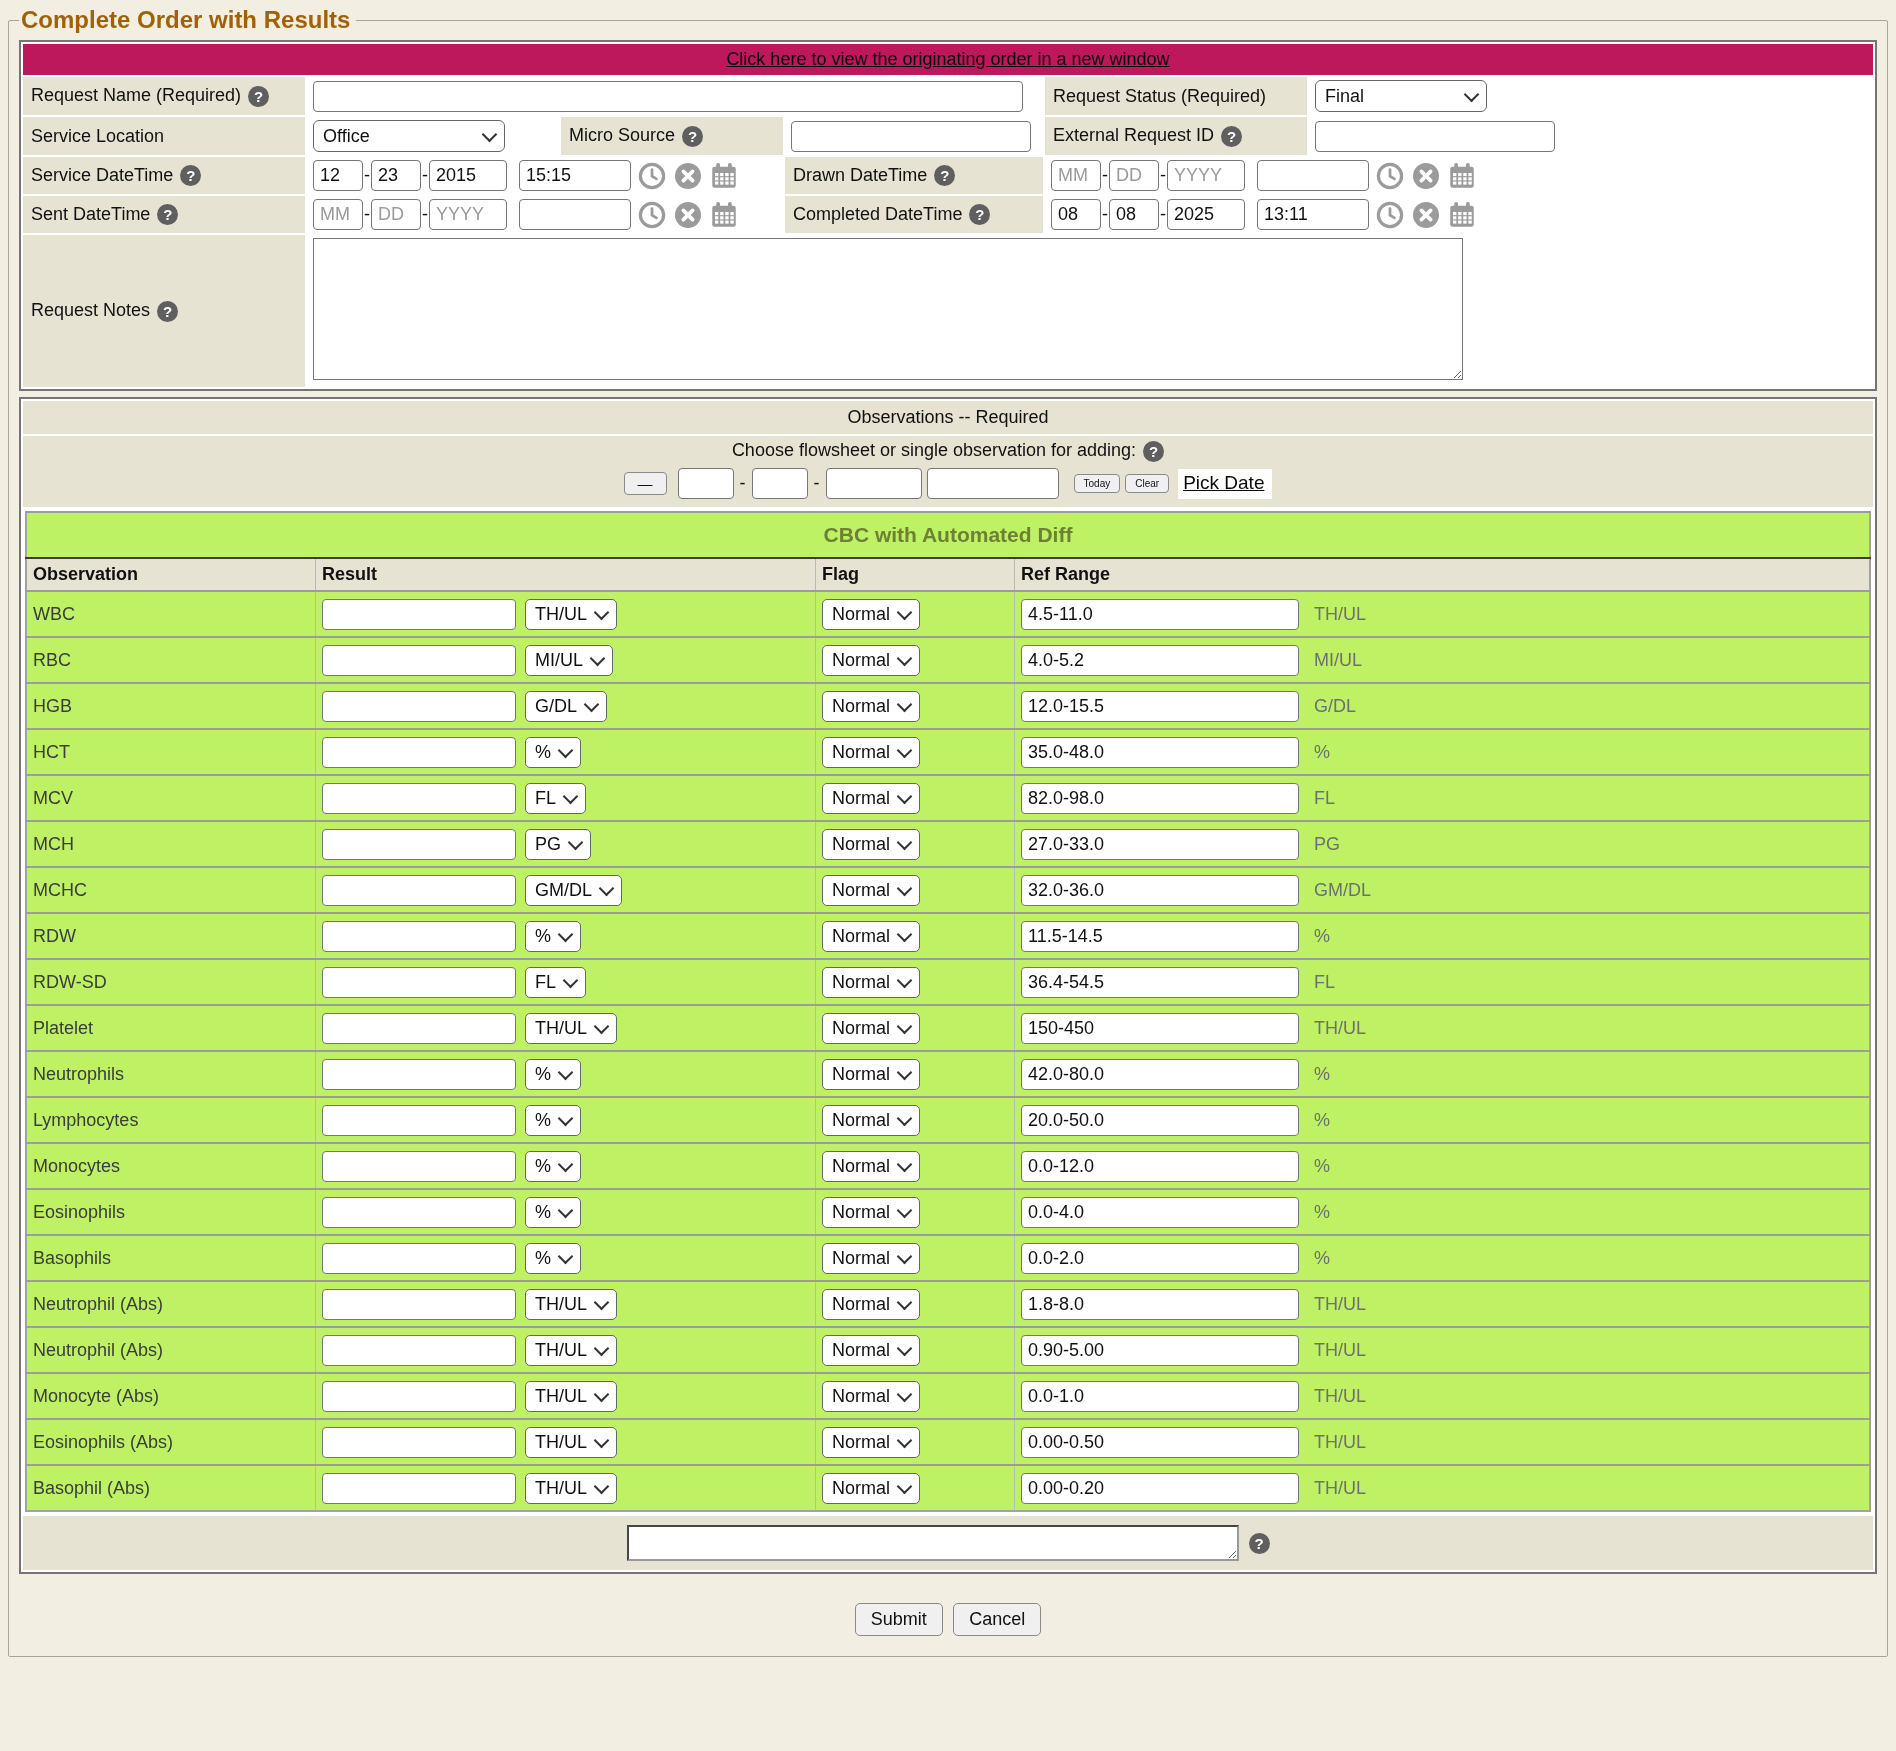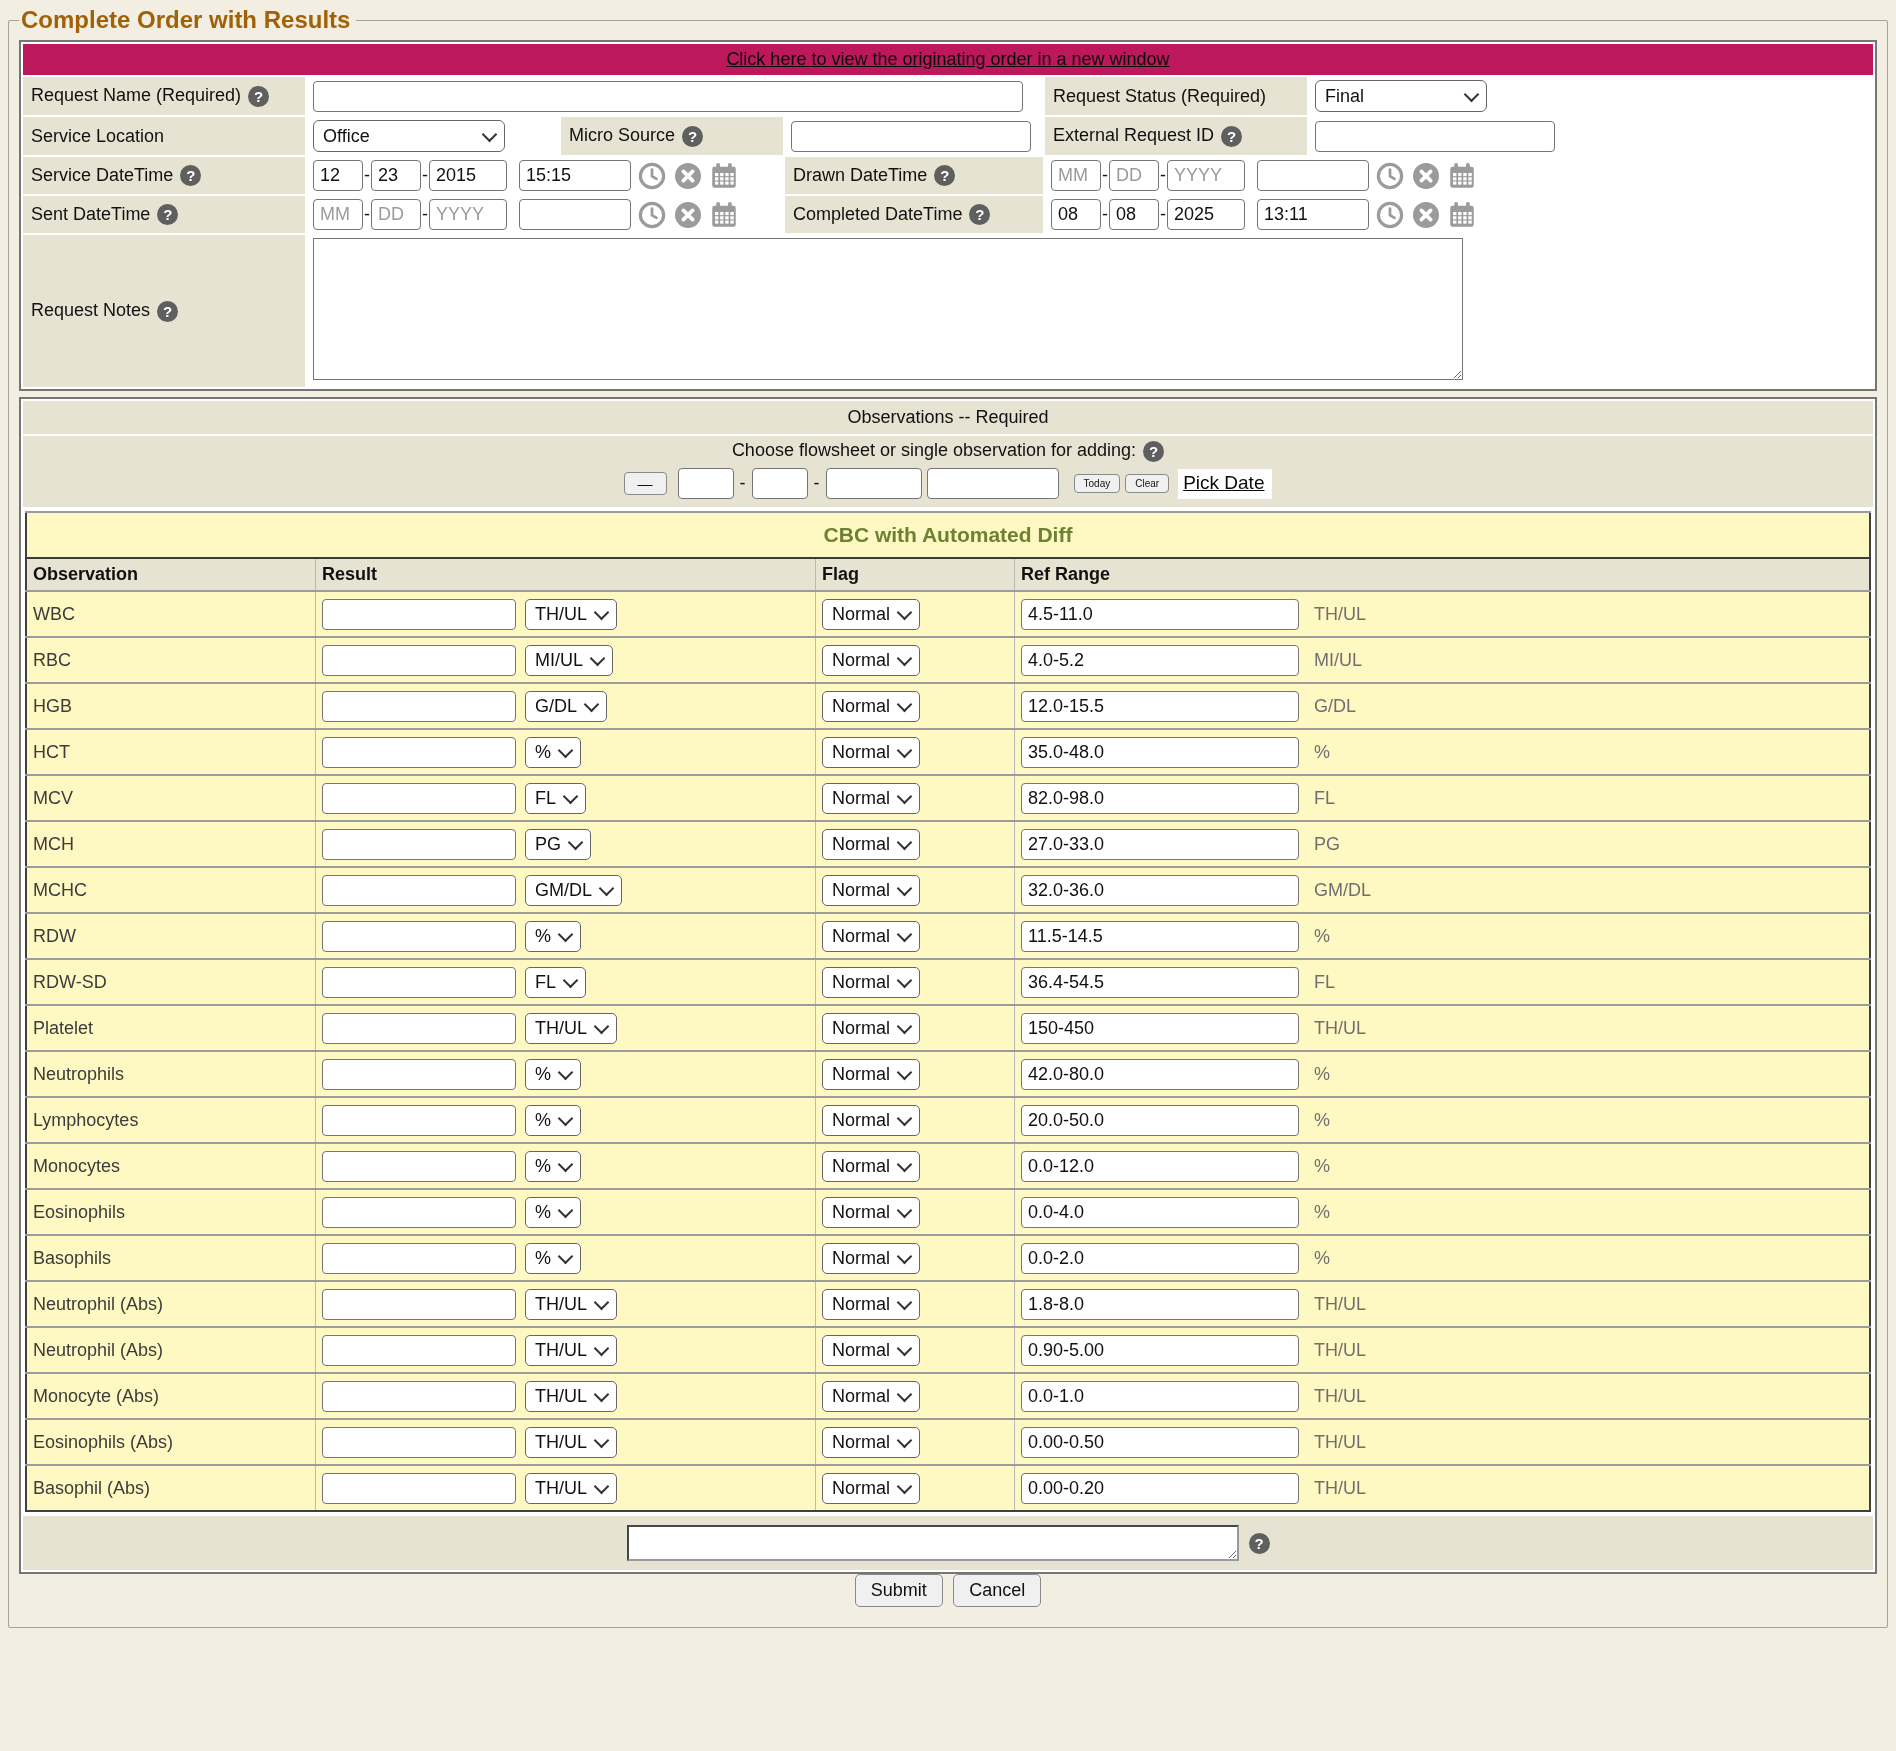--- a/index.html
+++ b/index.html
@@ -50,37 +50,37 @@
   .btn.small{font-size:10px;padding:3px 9px;}
   .btn.dashbtn{font-size:15px;padding:2px 13px;margin-right:6px;}
   .ch-in{width:56px;height:33px;}
   .ch-in3{width:96px;height:33px;}
   .ch-in4{width:132px;height:33px;margin-right:10px;}
   .pickwrap{background:#fff;padding:3px 8px 5px 5px;margin-left:4px;}
   a.picklink{color:#0a0a0a;font-size:19px;text-decoration:underline;cursor:pointer;}
 
   
   .cbc-wrap{background:#fff;padding:2px;}
-  table.cbc{width:100%;border-collapse:collapse;border:2px solid #404040;background:#fef9c3;}
+  table.cbc{width:100%;border-collapse:collapse;border:2px solid #a3a3a3;background:#bef264;}
   .cbc-title{font-size:21px;font-weight:bold;color:#6d8033;text-align:center;padding:7px 0;border-bottom:2px solid #3a3a3a;}
   .cbc th{background:#e7e3d2;font-size:18px;text-align:left;padding:5px 6px;border-bottom:1px solid #9c9c9c;border-right:1px solid #b9b9b9;}
   .cbc td{border-top:2px solid #9c9c9c;border-right:1px solid #b9b9b9;padding:5px 6px;vertical-align:middle;height:34px;}
   .cbc td:last-child,.cbc th:last-child{border-right:none;}
   .obs-name{font-size:18px;color:#3c3c3c;padding-left:5px;}
   .res-in{width:194px;border-radius:3px;margin-right:9px;}
   .ref-in{width:278px;border-radius:3px;}
   .ref-unit{font-size:18px;color:#6f6f6f;margin-left:15px;}
   .fsel.unit{height:31px;font-size:18px;gap:9px;}
   .fsel.flag{height:31px;font-size:18px;gap:9px;}
 
   .note-row{background:#e7e3d2;text-align:center;padding:9px 4px;}
   .note-ta{width:612px;height:36px;border:2px inset #9a9a9a;vertical-align:middle;resize:both;}
   .note-row .help{margin-left:10px;}
 
-  .btn-bar{text-align:center;padding:0 0 6px 0;}
+  .btn-bar{text-align:center;padding:29px 0 6px 0;}
   .btn.big{font-size:18px;padding:5px 15px;border-radius:5px;margin:0 3px;border:1px solid #8a8a8a;}
 </style>
 </head>
 <body>
 
 <div class="page">
 <fieldset>
   <legend>Complete Order with Results</legend>
 
   <table class="blk">

